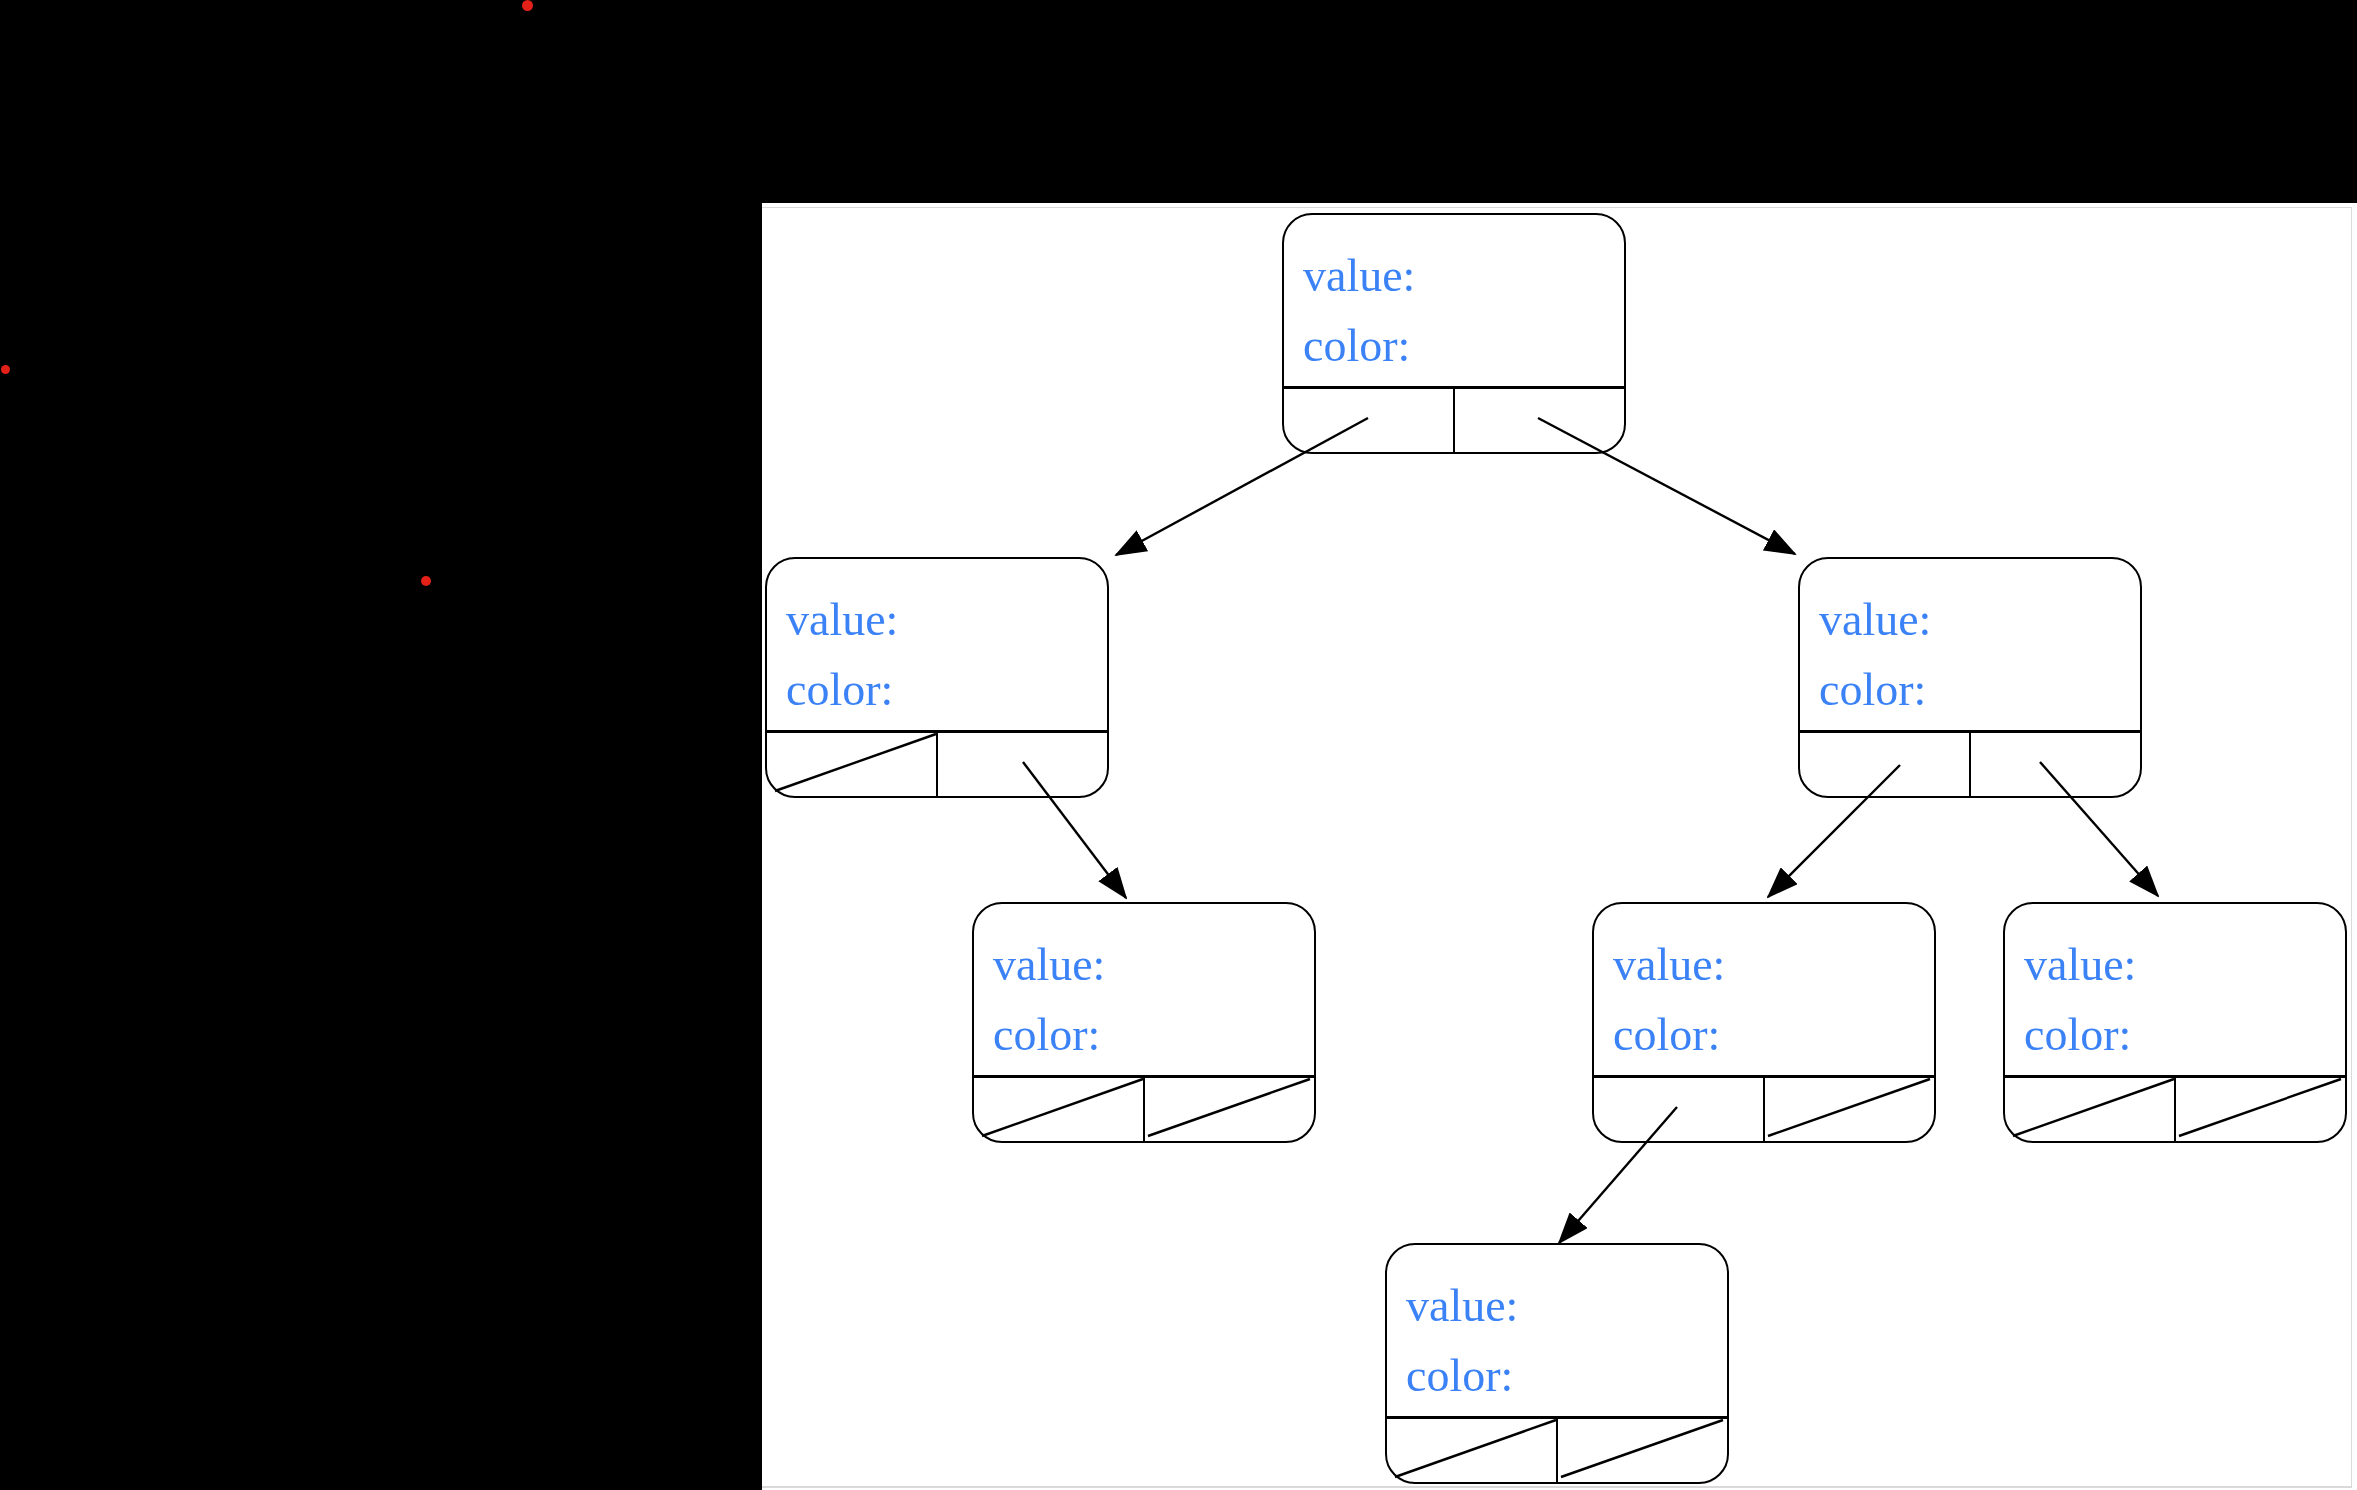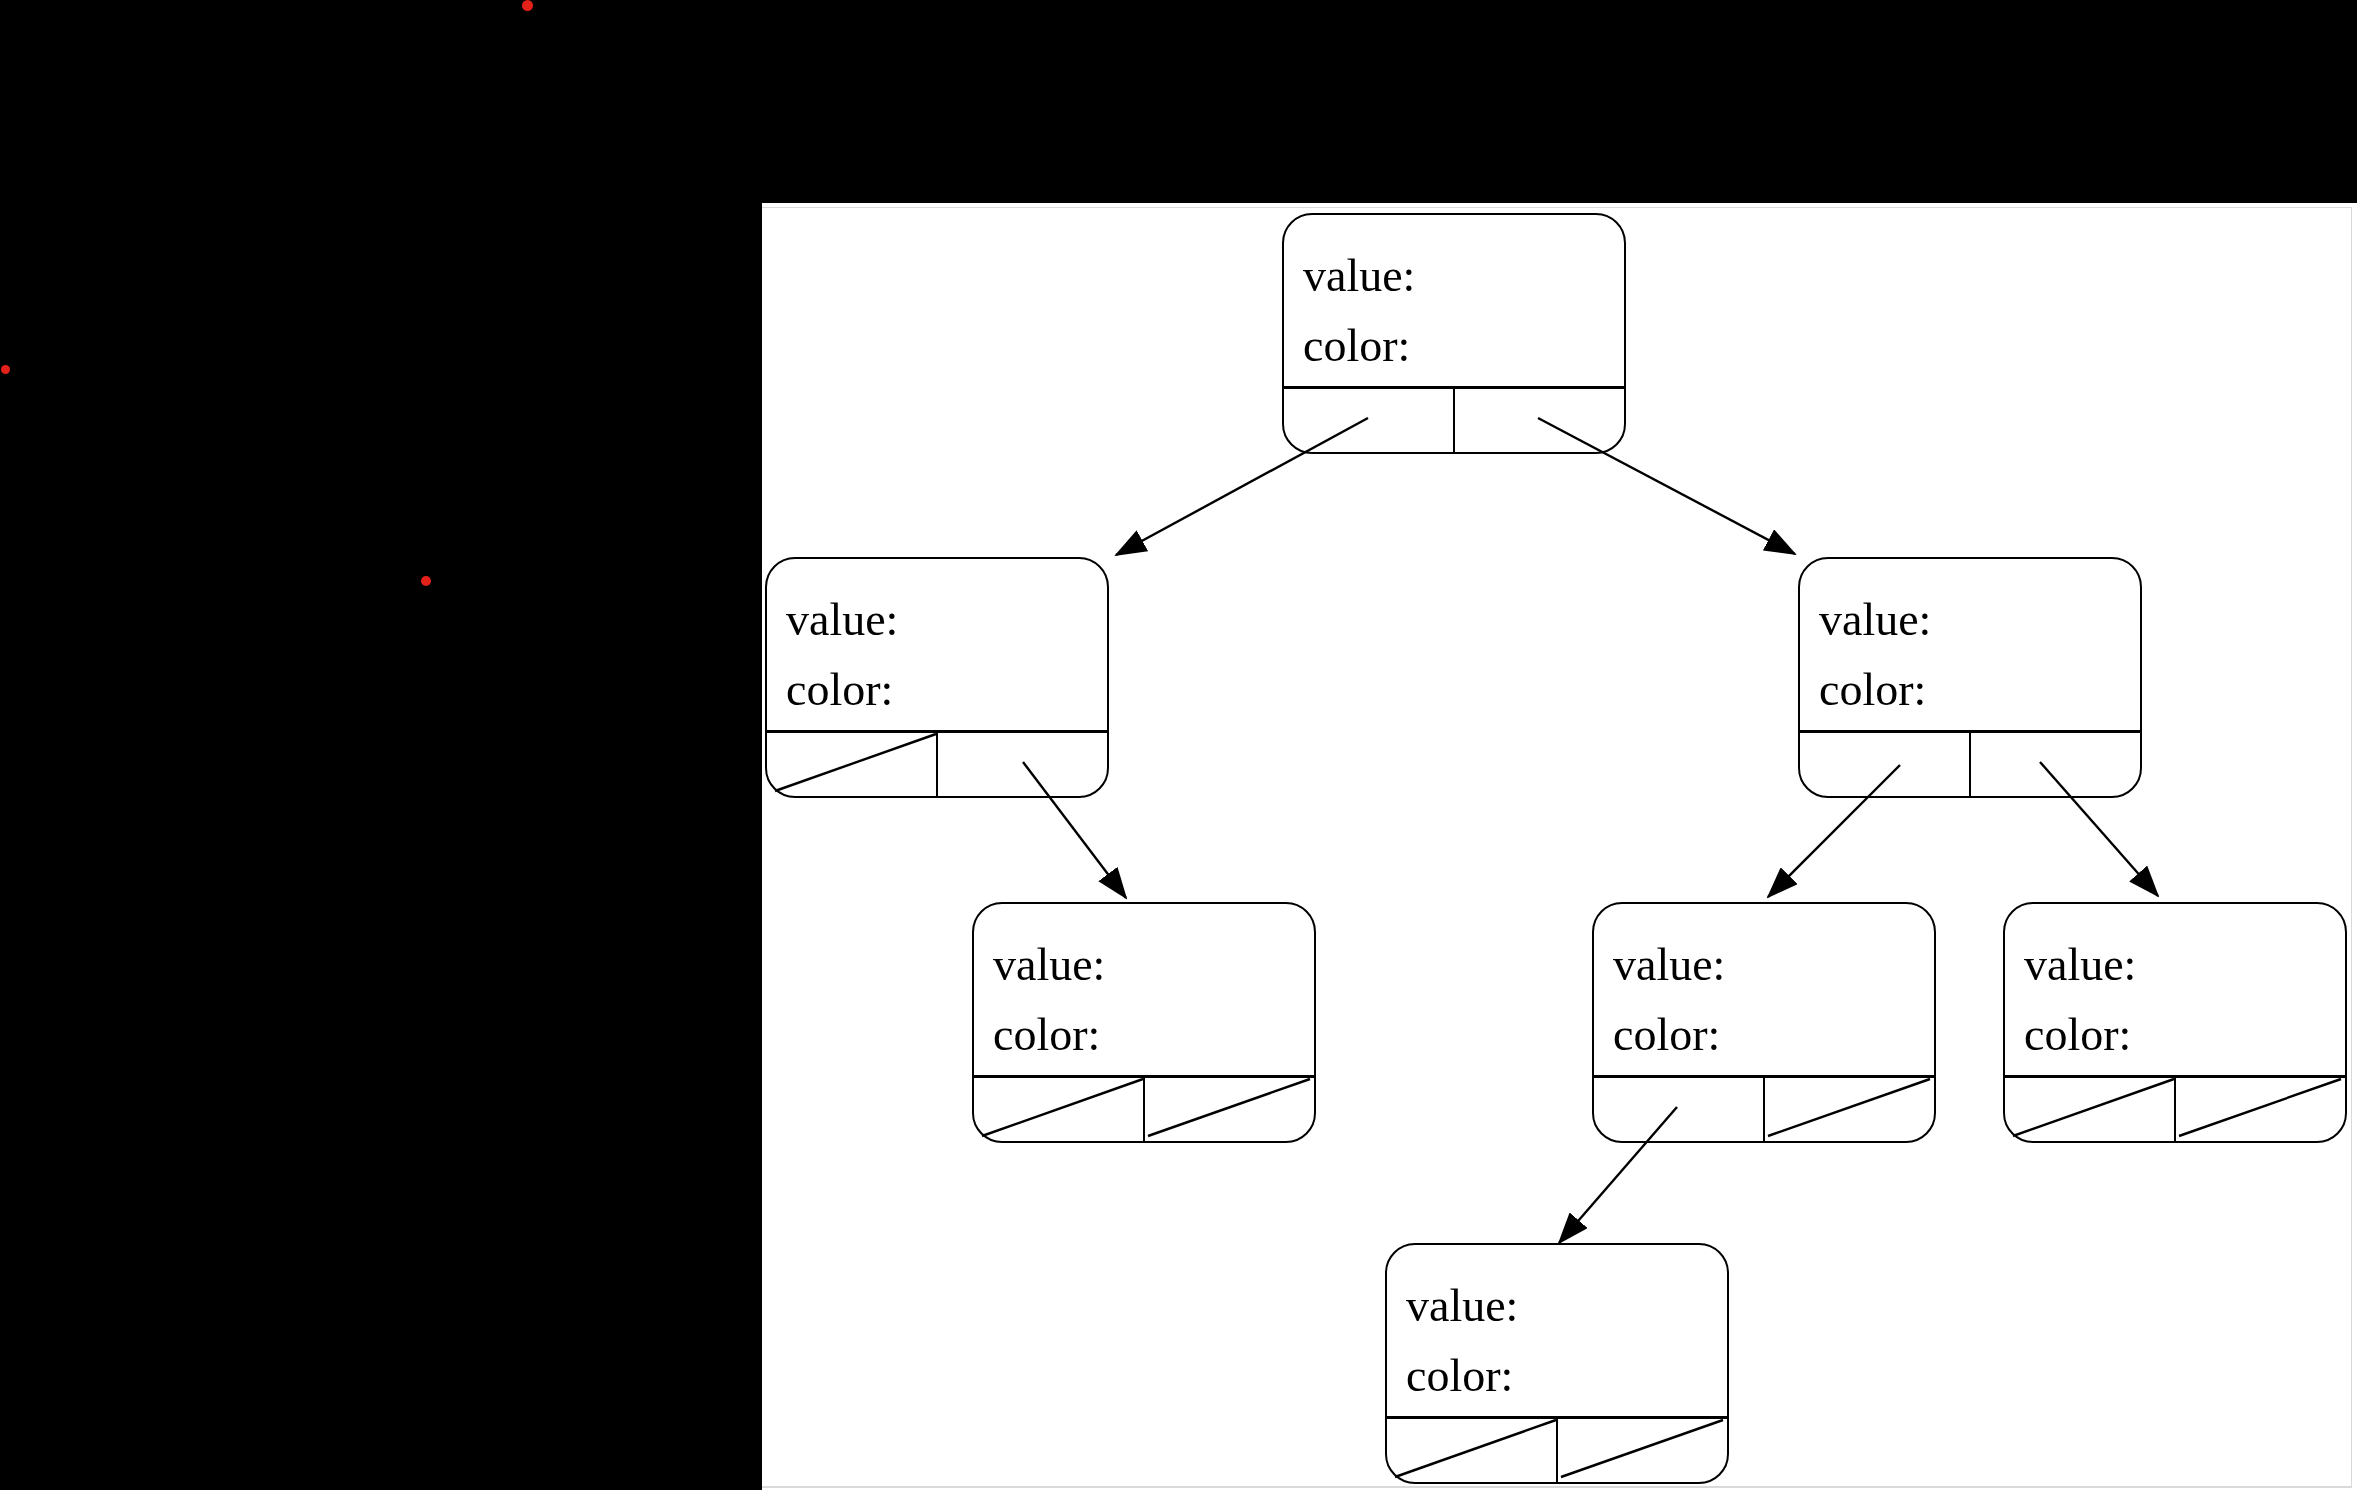--- a/index.html
+++ b/index.html
@@ -15,21 +15,21 @@
   #sheet-border{
     position:absolute;left:0;top:4px;right:5px;bottom:2px;
     border-top:1px solid #d9d9d9;border-right:1px solid #d9d9d9;border-bottom:2px solid #d9d9d9;
   }
   .node{
     position:absolute;width:344px;height:241px;box-sizing:border-box;
     border:2.5px solid #000;border-radius:30px;background:#fff;
   }
   .node .body{
     box-sizing:border-box;height:171px;padding:26px 0 0 19px;
-    font-size:46px;line-height:70px;color:#000000;white-space:nowrap;
+    font-size:46px;line-height:70px;color:#3b82f6;white-space:nowrap;
   }
   .node .ptr-row{
     box-sizing:border-box;height:67.5px;border-top:3px solid #000;display:flex;
   }
   .node .cell{flex:1;}
   .node .cell.l{border-right:2.5px solid #000;}
   #overlay{position:absolute;left:0;top:0;pointer-events:none;}
   #overlay line{stroke:#000;stroke-width:2.4px;}
 </style>
 </head>

